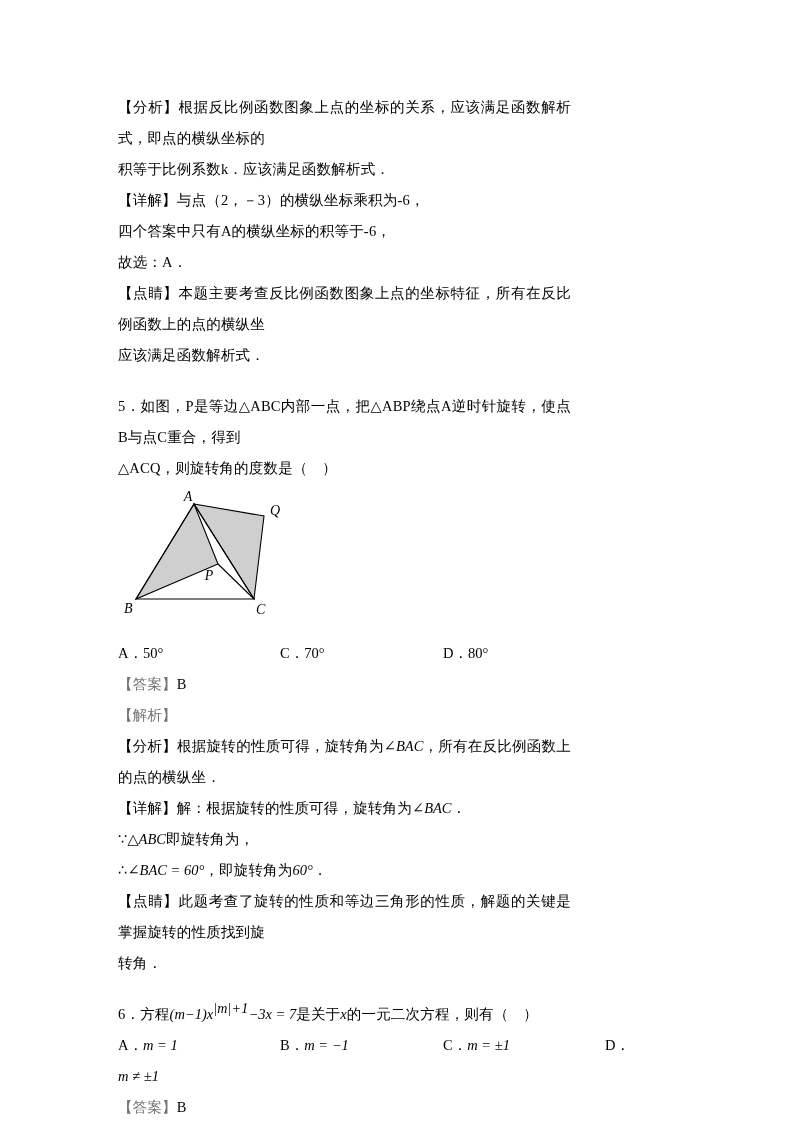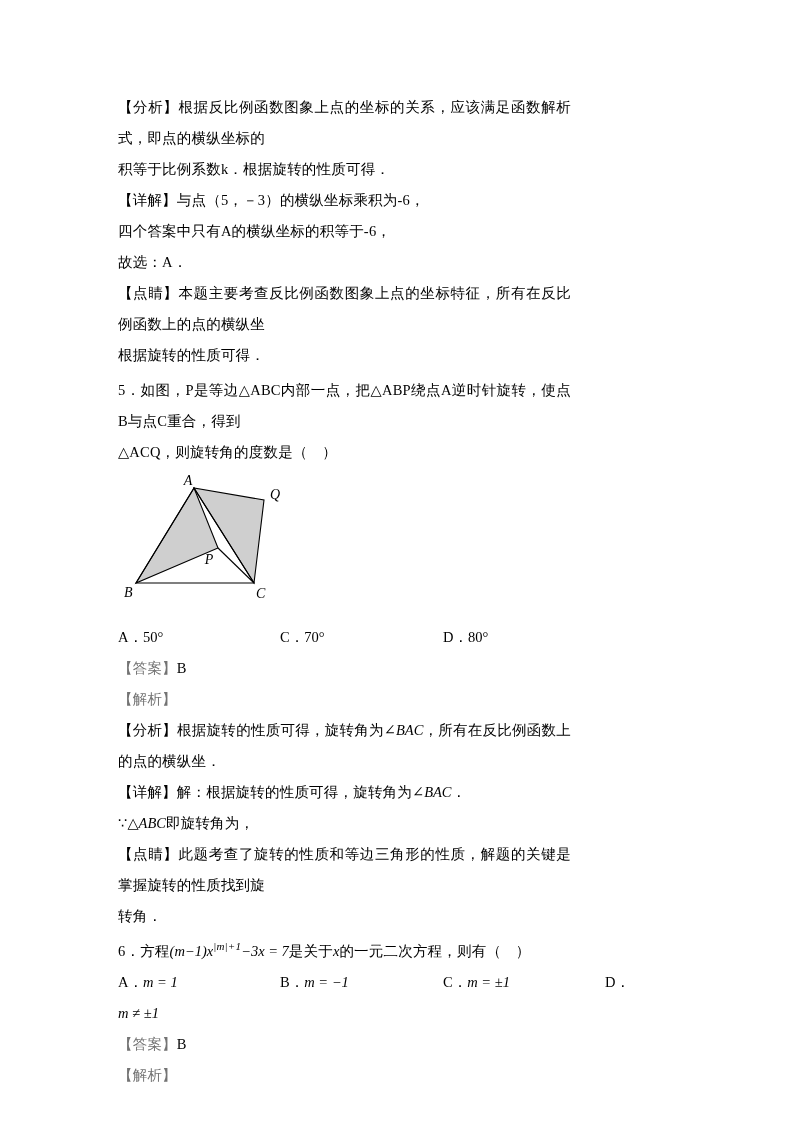--- a/index.html
+++ b/index.html
@@ -18,51 +18,51 @@
     text-align: justify;
     letter-spacing: 0.2px;
   }
   .accent { color: #737373; }
   .math {
     font-family: "Liberation Serif", "DejaVu Serif", serif;
     font-style: italic;
     letter-spacing: 0;
   }
   sup {
-    font-size: 11px;
+    font-size: 14px;
     line-height: 0;
     vertical-align: super;
     font-style: italic;
   }
   .opts {
     display: grid;
     grid-template-columns: 162px 163px 162px auto;
     line-height: 31px;
   }
   .figure-wrap { margin: 6px 0 8px 4px; height: 140px; }
-  .stem { margin-top: 4px; }
+  .stem { margin-top: 20px; }
   svg text {
     font-family: "Liberation Serif", "DejaVu Serif", serif;
     font-style: italic;
     font-size: 14px;
     fill: #000;
   }
 </style>
 </head>
 <body>
 
 <div class="page">
 
   <p class="line">【分析】根据反比例函数图象上点的坐标的关系，应该满足函数解析式，即点的横纵坐标的</p>
-  <p class="line">积等于比例系数k．根据旋转的性质可得．</p>
-  <p class="line">【详解】与点（5，－3）的横纵坐标乘积为-6，</p>
+  <p class="line">积等于比例系数k．应该满足函数解析式．</p>
+  <p class="line">【详解】与点（2，－3）的横纵坐标乘积为-6，</p>
   <p class="line">四个答案中只有A的横纵坐标的积等于-6，</p>
   <p class="line">故选：A．</p>
   <p class="line">【点睛】本题主要考查反比例函数图象上点的坐标特征，所有在反比例函数上的点的横纵坐</p>
-  <p class="line">根据旋转的性质可得．</p>
+  <p class="line">应该满足函数解析式．</p>
 
   <p class="line stem">5．如图，P是等边△ABC内部一点，把△ABP绕点A逆时针旋转，使点B与点C重合，得到</p>
   <p class="line">△ACQ，则旋转角的度数是（　）</p>
 
   <div class="figure-wrap">
     <svg width="175" height="138" viewBox="0 0 175 138">
 
       <polygon points="72,14 14,109 96,74" fill="#cfcfcf" stroke="#000" stroke-width="1.1"></polygon>
 
       <polygon points="72,14 132,109 142,26" fill="#cfcfcf" stroke="#000" stroke-width="1.1"></polygon>
@@ -87,20 +87,21 @@
 
   <p class="line"><span class="accent">【答案】</span><span>B</span></p>
   <p class="line"><span class="accent">【解析】</span></p>
 
   <p class="line"><span>【分析】根据旋转的性质可得，旋转角为</span><span class="math">∠BAC</span><span>，所有在反比例函数上的点的横纵坐．</span></p>
 
   <p class="line"><span>【详解】解：根据旋转的性质可得，旋转角为</span><span class="math">∠BAC</span><span>．</span></p>
 
   <p class="line"><span>∵</span><span class="math">△ABC</span><span>即旋转角为，</span></p>
 
+  <p class="line"><span>∴</span><span class="math">∠BAC = 60°</span><span>，即旋转角为</span><span class="math">60°</span><span>．</span></p>
 
   <p class="line">【点睛】此题考查了旋转的性质和等边三角形的性质，解题的关键是掌握旋转的性质找到旋</p>
   <p class="line">转角．</p>
 
   <p class="line stem"><span>6．方程</span><span class="math">(m−1)x</span><sup>|m|+1</sup><span class="math">−3x = 7</span><span>是关于</span><span class="math">x</span><span>的一元二次方程，则有（　）</span></p>
 
   <div class="opts">
     <span><span>A．</span><span class="math">m = 1</span></span>
     <span><span>B．</span><span class="math">m = −1</span></span>
     <span><span>C．</span><span class="math">m = ±1</span></span>

